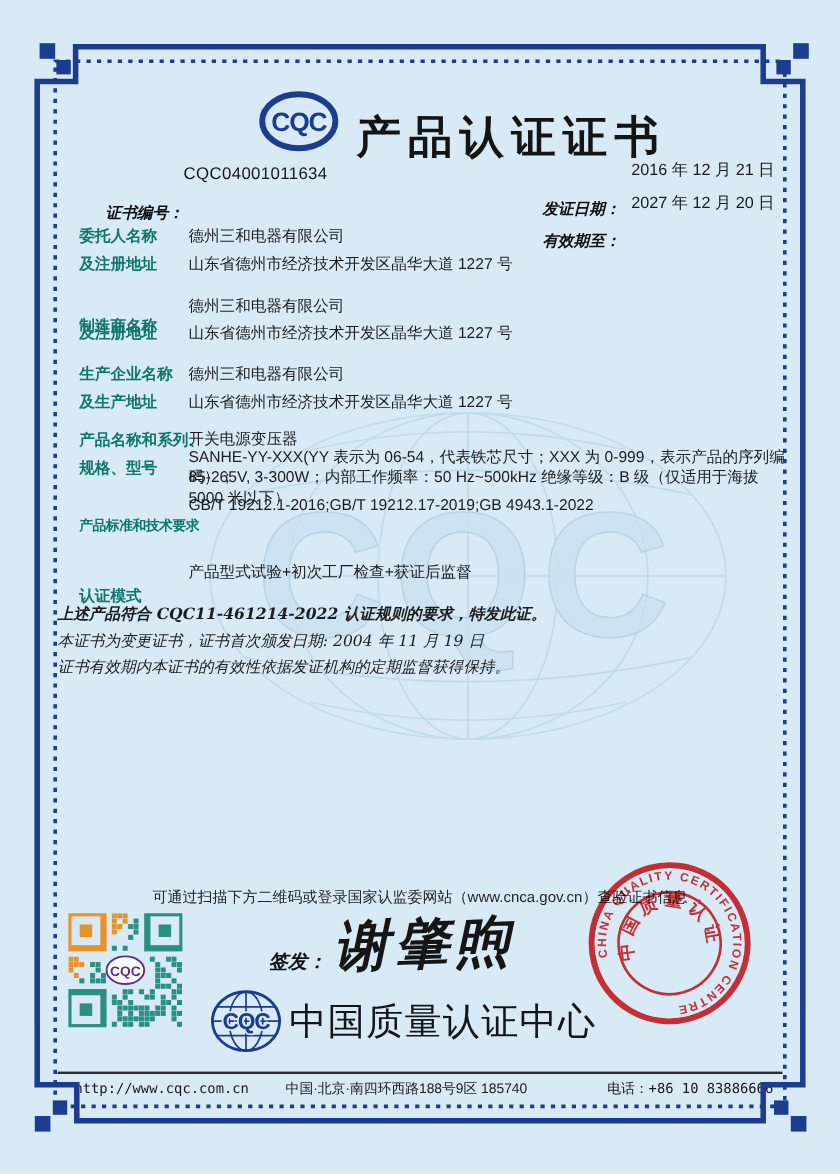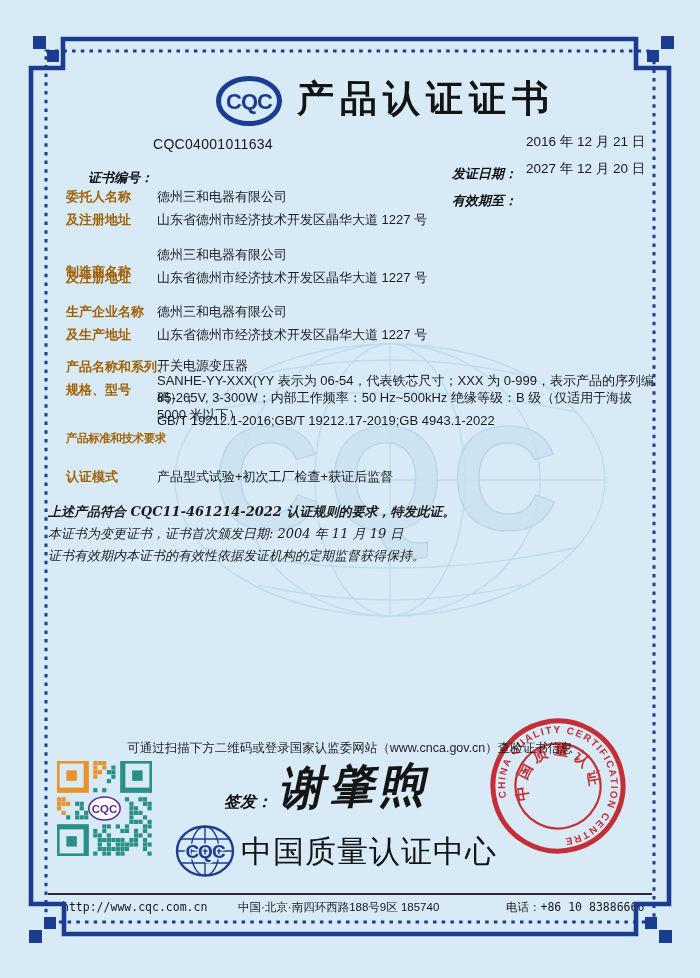--- a/index.html
+++ b/index.html
@@ -11,30 +11,30 @@
     color:#17191c;
     -webkit-font-smoothing:antialiased;
   }
   .abs{position:absolute;}
   
   #frame-svg{position:absolute;left:0;top:0;z-index:5;pointer-events:none;}
   
   #watermark{position:absolute;left:0;top:0;z-index:0;pointer-events:none;}
   
   .title{
-    left:297px;top:74px;font-size:37px;font-weight:900;
+    left:297px;top:90px;font-size:37px;font-weight:900;
     letter-spacing:6px;color:#141414;z-index:2;
     font-family:Liberation Mono, monospace;
   }
   .kai{font-family:"DejaVu Serif","Liberation Serif",serif;font-style:italic;}
   .meta-label{font-weight:700;font-size:13px;color:#0d0e10;margin-top:32px;}
   .meta-value{font-size:13.5px;color:#17191c;}
   .certno-value{font-size:14px;letter-spacing:.3px;}
   
-  .f-label{left:66px;font-weight:700;font-size:13px;color:#a16207;z-index:2;}
+  .f-label{left:66px;font-weight:700;font-size:13px;color:#0f766e;z-index:2;}
   .f-label.small{font-size:11.5px;letter-spacing:-.4px;}
   .f-value{left:157px;font-size:13px;color:#1a1c1f;z-index:2;}
   .f-wrap{width:497px;line-height:16.5px;}
   
   .stmt{left:48px;font-size:13px;color:#1c1c1c;z-index:2;font-weight:500;}
   
   .qr-notice{left:0;top:740px;width:700px;text-align:center;font-size:12.5px;color:#232527;z-index:1;}
   .sign-label{left:224px;top:792px;font-size:16px;font-weight:700;color:#111;z-index:2;}
   .signature{
     left:278px;top:756px;font-size:46px;font-weight:700;color:#151515;
@@ -114,21 +114,21 @@
 
 <div class="abs f-label" style="top:358px;">产品名称和系列、</div>
 <div class="abs f-label" style="top:381px;">规格、型号</div>
 <div class="abs f-value" style="top:357px;">开关电源变压器</div>
 <div class="abs f-value f-wrap" style="top:373px;">SANHE-YY-XXX(YY 表示为 06-54，代表铁芯尺寸；XXX 为 0-999，表示产品的序列编码）；</div>
 <div class="abs f-value f-wrap" style="top:390px;">85-265V, 3-300W；内部工作频率：50 Hz~500kHz 绝缘等级：B 级（仅适用于海拔 5000 米以下）</div>
 
 <div class="abs f-label small" style="top:431px;">产品标准和技术要求</div>
 <div class="abs f-value" style="top:413px;">GB/T 19212.1-2016;GB/T 19212.17-2019;GB 4943.1-2022</div>
 
-<div class="abs f-label" style="top:468px;">认证模式</div>
+<div class="abs f-label" style="top:488px;">认证模式</div>
 <div class="abs f-value" style="top:468px;">产品型式试验+初次工厂检查+获证后监督</div>
 
 <div class="abs kai stmt" style="top:503px;font-weight:bold;">上述产品符合 CQC11-461214-2022 认证规则的要求，特发此证。</div>
 <div class="abs kai stmt" style="top:525px;">本证书为变更证书，证书首次颁发日期: 2004 年 11 月 19 日</div>
 <div class="abs kai stmt" style="top:547px;">证书有效期内本证书的有效性依据发证机构的定期监督获得保持。</div>
 
 <div class="abs qr-notice">可通过扫描下方二维码或登录国家认监委网站（www.cnca.gov.cn）查验证书信息</div>
 
 <svg id="qr-svg" width="95" height="95" viewBox="0 0 91 91">
   <g id="qr">

